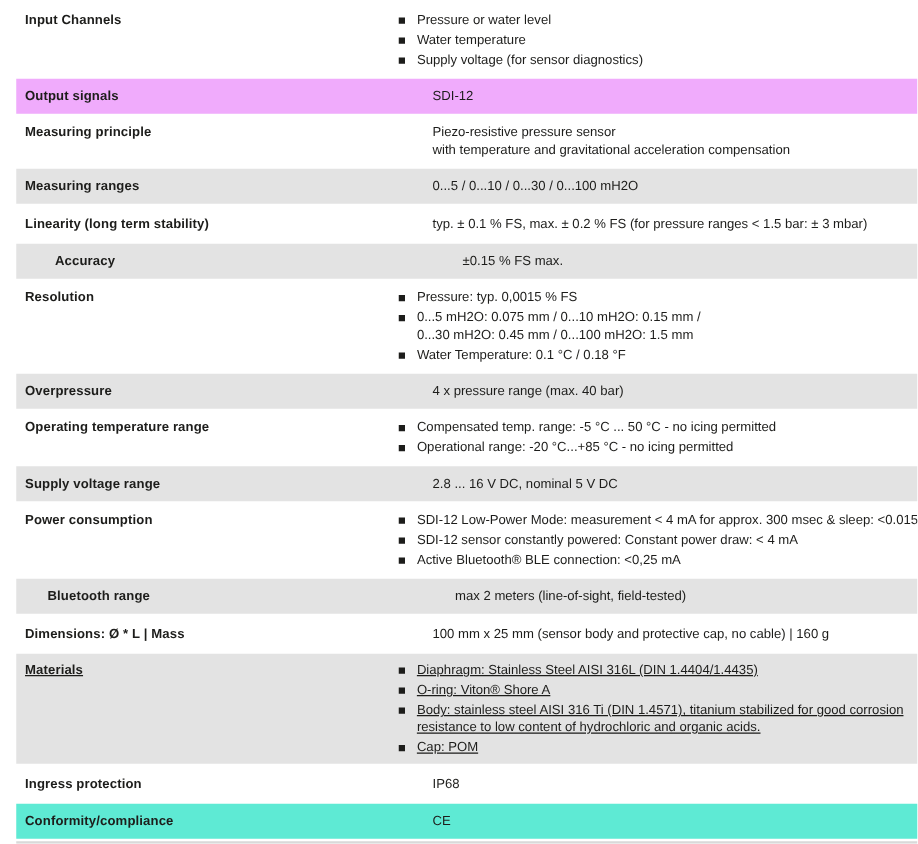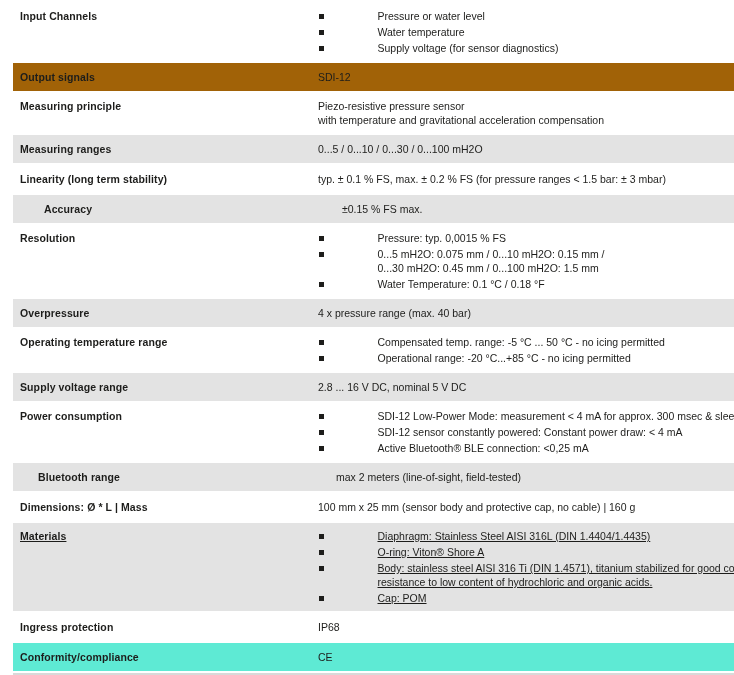--- a/index.html
+++ b/index.html
@@ -40,25 +40,25 @@
     font-size: 10.5px;
     line-height: 14px;
   }
   .spec-row.tall .row-label,
   .spec-row.tall .row-value {
     padding-top: 6px;
     padding-bottom: 6px;
   }
   .value-line {
     white-space: pre;
+    margin-left: 28px;
   }
   .bullet-item {
     display: flex;
     margin-bottom: 2px;
-    gap: 44px;
   }
   .bullet-item:last-child {
     margin-bottom: 0;
     text-align: right;
   }
   .bullet-marker {
     flex: 0 0 auto;
     width: 4.5px;
     height: 4.5px;
     background: #1d1d1b;
@@ -87,21 +87,21 @@
         <div class="bullet-item">
           <span class="bullet-marker" style="background: rgb(29, 29, 27);"></span>
           <span class="bullet-text">Water temperature</span>
         </div>
         <div class="bullet-item">
           <span class="bullet-marker" style="background: rgb(29, 29, 27);"></span>
           <span class="bullet-text">Supply voltage (for sensor diagnostics)</span>
         </div>
       </div>
     </div>
-    <div class="spec-row shaded" style="background: #a16207; align-items: flex-end;">
+    <div class="spec-row shaded" style="background: #f0abfc; align-items: flex-end;">
       <div class="row-label">Output signals</div>
       <div class="row-value">
         <div class="value-line">SDI-12</div>
       </div>
     </div>
     <div class="spec-row tall">
       <div class="row-label">Measuring principle</div>
       <div class="row-value">
         <div class="value-line">Piezo-resistive pressure sensor</div>
         <div class="value-line">with temperature and gravitational acceleration compensation</div>

